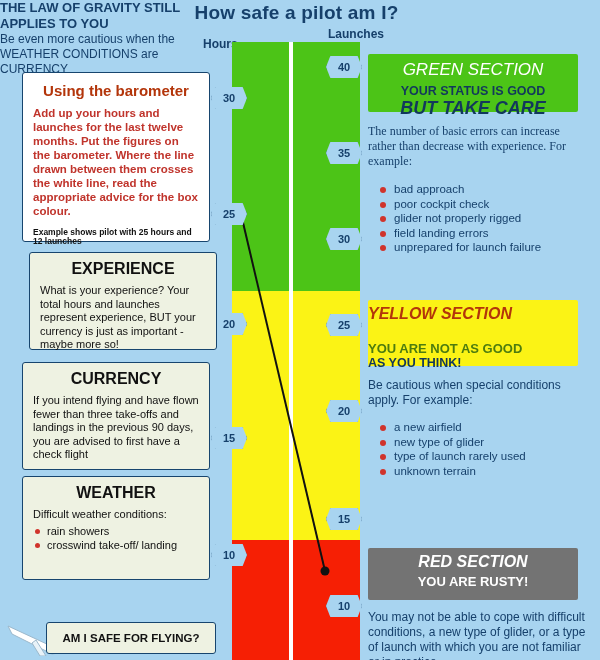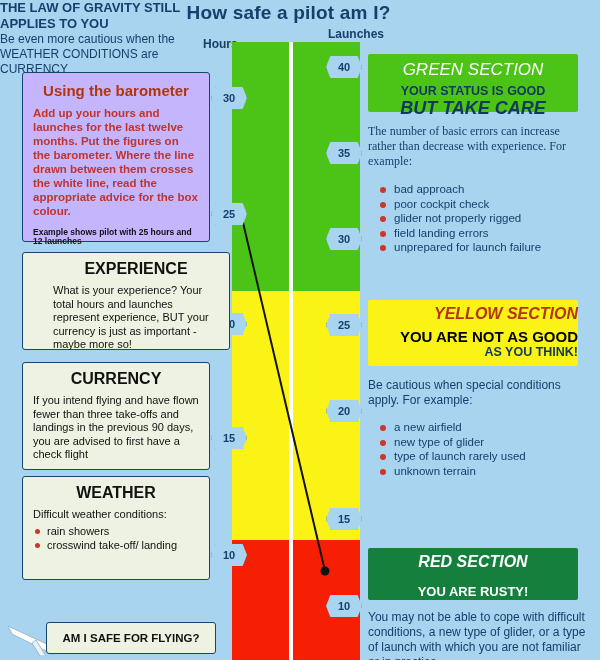--- a/index.html
+++ b/index.html
@@ -2,21 +2,21 @@
 <html><head>
 <meta charset="utf-8">
 <style>
   html,body{margin:0;padding:0;}
   body{
     width:600px;height:660px;position:relative;overflow:hidden;
     background:#a8d4f0;
     font-family:"Liberation Sans", sans-serif;
   }
   .title{
-    position:absolute;top:2px;left:0;width:533px;text-align:center;
+    position:absolute;top:2px;left:8px;width:533px;text-align:center;
     font-size:19px;font-weight:bold;color:#16406b;letter-spacing:.2px;padding-left:22px;
   }
   .axis-label{
     position:absolute;font-size:12px;font-weight:bold;color:#16406b;
   }
   #hours-label{top:37px;left:203px;}
   #launches-label{top:27px;left:328px;}
 
   
   .bar{
@@ -43,32 +43,32 @@
     border:none;background:#a8d4f0;
     box-shadow:0 0 0 1px #17456e;
   }
   .chip-h{left:211px;}
   .chip-l{left:326px;}
 
   
   .box{
     position:absolute;background:#eef2e2;border:1px solid #17456e;border-radius:3px;
   }
-  #box-barometer{left:22px;top:72px;width:186px;height:168px;background:#c4b5fd;}
+  #box-barometer{left:22px;top:72px;width:186px;height:168px;background:#ffffff;}
   #box-barometer .bhead{
     font-size:15px;font-weight:bold;color:#b3350a;text-align:center;margin:9px 0 7px;
   }
   #box-barometer .btext{
     font-size:11.5px;font-weight:bold;color:#c0342c;line-height:14px;padding:0 10px;
   }
   #box-barometer .bnote{
     font-size:8.5px;font-weight:bold;color:#111;padding:10px 10px 0;line-height:9px;
   }
 
-  #box-experience{left:22px;top:252px;width:186px;height:96px;padding-left:20px;}
+  #box-experience{left:29px;top:252px;width:186px;height:96px;}
   #box-currency{left:22px;top:362px;width:186px;height:106px;}
   #box-weather{left:22px;top:476px;width:186px;height:102px;}
   .box .hd{font-size:16px;font-weight:bold;color:#111;text-align:center;margin:7px 0 6px;}
   .box .bd{font-size:11px;color:#111;line-height:13.5px;padding:0 10px;}
   .box ul{margin:2px 0 0 0;padding:0 0 0 14px;list-style:none;}
   .box ul li{font-size:11px;line-height:14px;color:#111;position:relative;padding-left:10px;}
   .box ul li:before{
     content:"";position:absolute;left:-2px;top:5px;width:5px;height:5px;border-radius:50%;
     background:#d0342c;
   }
@@ -95,35 +95,35 @@
   #green-para{left:368px;top:124px;width:214px;font-family:Liberation Serif, serif;}
   .rlist{position:absolute;left:372px;list-style:none;margin:8px;padding:0;}
   .rlist li{font-size:11.5px;line-height:14.5px;color:#16406b;position:relative;padding-left:14px;}
   .rlist li:before{
     content:"";position:absolute;left:0;top:5px;width:6px;height:6px;border-radius:50%;background:#d0342c;
   }
   #green-list{top:174px;}
   #gravity{left:368px;top:246px;width:220px;font-size:13px;font-weight:bold;color:#16406b;line-height:16px;}
 
   #yellow-banner{
-    position:absolute;left:368px;top:300px;width:210px;height:66px;background:#fbf315;border-radius:2px;text-align:right;
+    position:absolute;left:368px;top:300px;width:210px;height:66px;background:#fbf315;border-radius:2px;text-align:left;
   }
   #yellow-banner .t1{font-size:16px;font-weight:bold;font-style:italic;color:#b3350a;margin-top:5px;}
-  #yellow-banner .t2{font-size:15px;font-weight:bold;color:#000000;margin-top:5px;}
+  #yellow-banner .t2{font-size:13px;font-weight:bold;color:#4d7c0f;margin-top:18px;}
   #yellow-banner .t3{font-size:12.5px;font-weight:bold;color:#12385c;}
 
   #yellow-para{left:368px;top:378px;width:214px;}
   #yellow-list{top:412px;}
   #weather-note{left:368px;top:482px;width:220px;font-size:12px;color:#16406b;line-height:15px;}
 
   #red-banner{
-    position:absolute;left:368px;top:548px;width:210px;height:52px;background:#15803d;border-radius:2px;text-align:center;
+    position:absolute;left:368px;top:548px;width:210px;height:52px;background:#737373;border-radius:2px;text-align:center;
   }
   #red-banner .t1{font-size:16px;font-weight:bold;font-style:italic;color:#fff;margin-top:5px;}
-  #red-banner .t2{font-size:13px;font-weight:bold;color:#fff;margin-top:13px;}
+  #red-banner .t2{font-size:13px;font-weight:bold;color:#fff;margin-top:3px;}
   #red-para{left:368px;top:610px;width:222px;}
 </style>
 </head>
 <body>
 
 <div class="title">How safe a pilot am I?</div>
 
 <div class="axis-label" id="hours-label">Hours</div>
 <div class="axis-label" id="launches-label">Launches</div>
 

